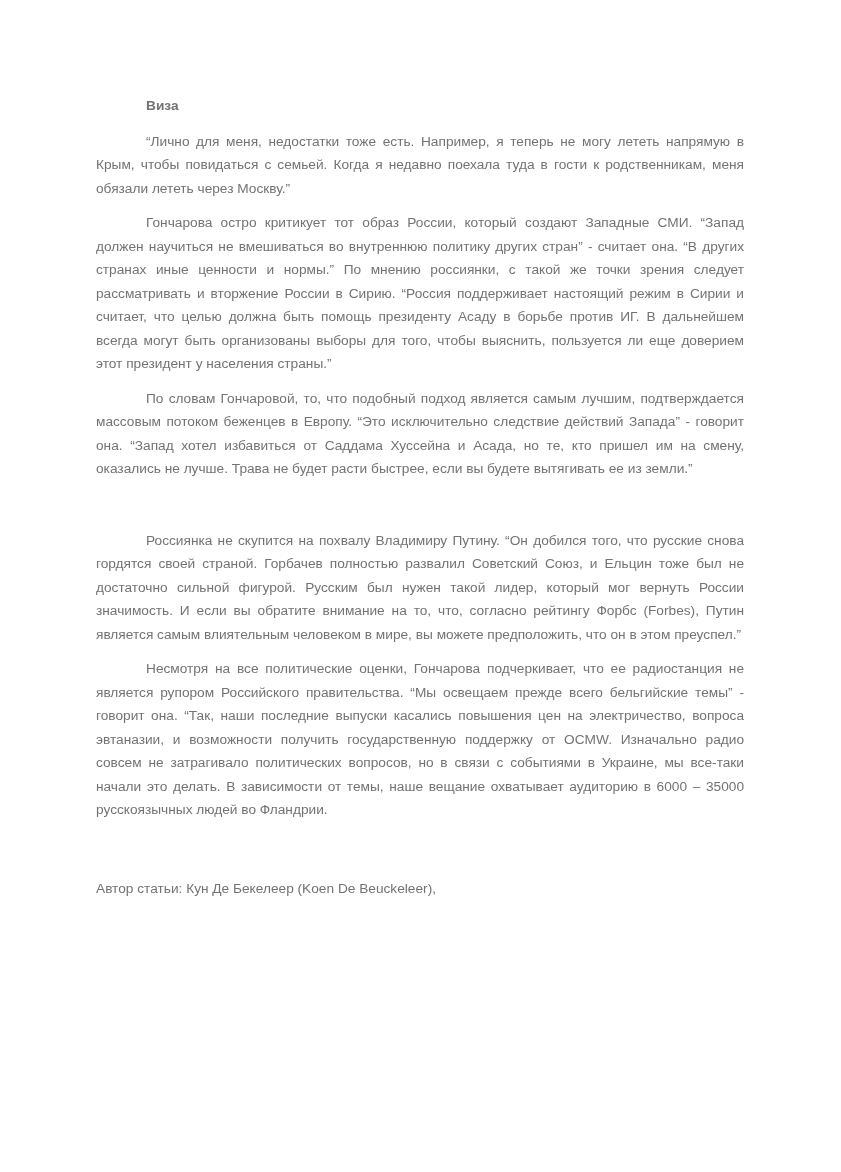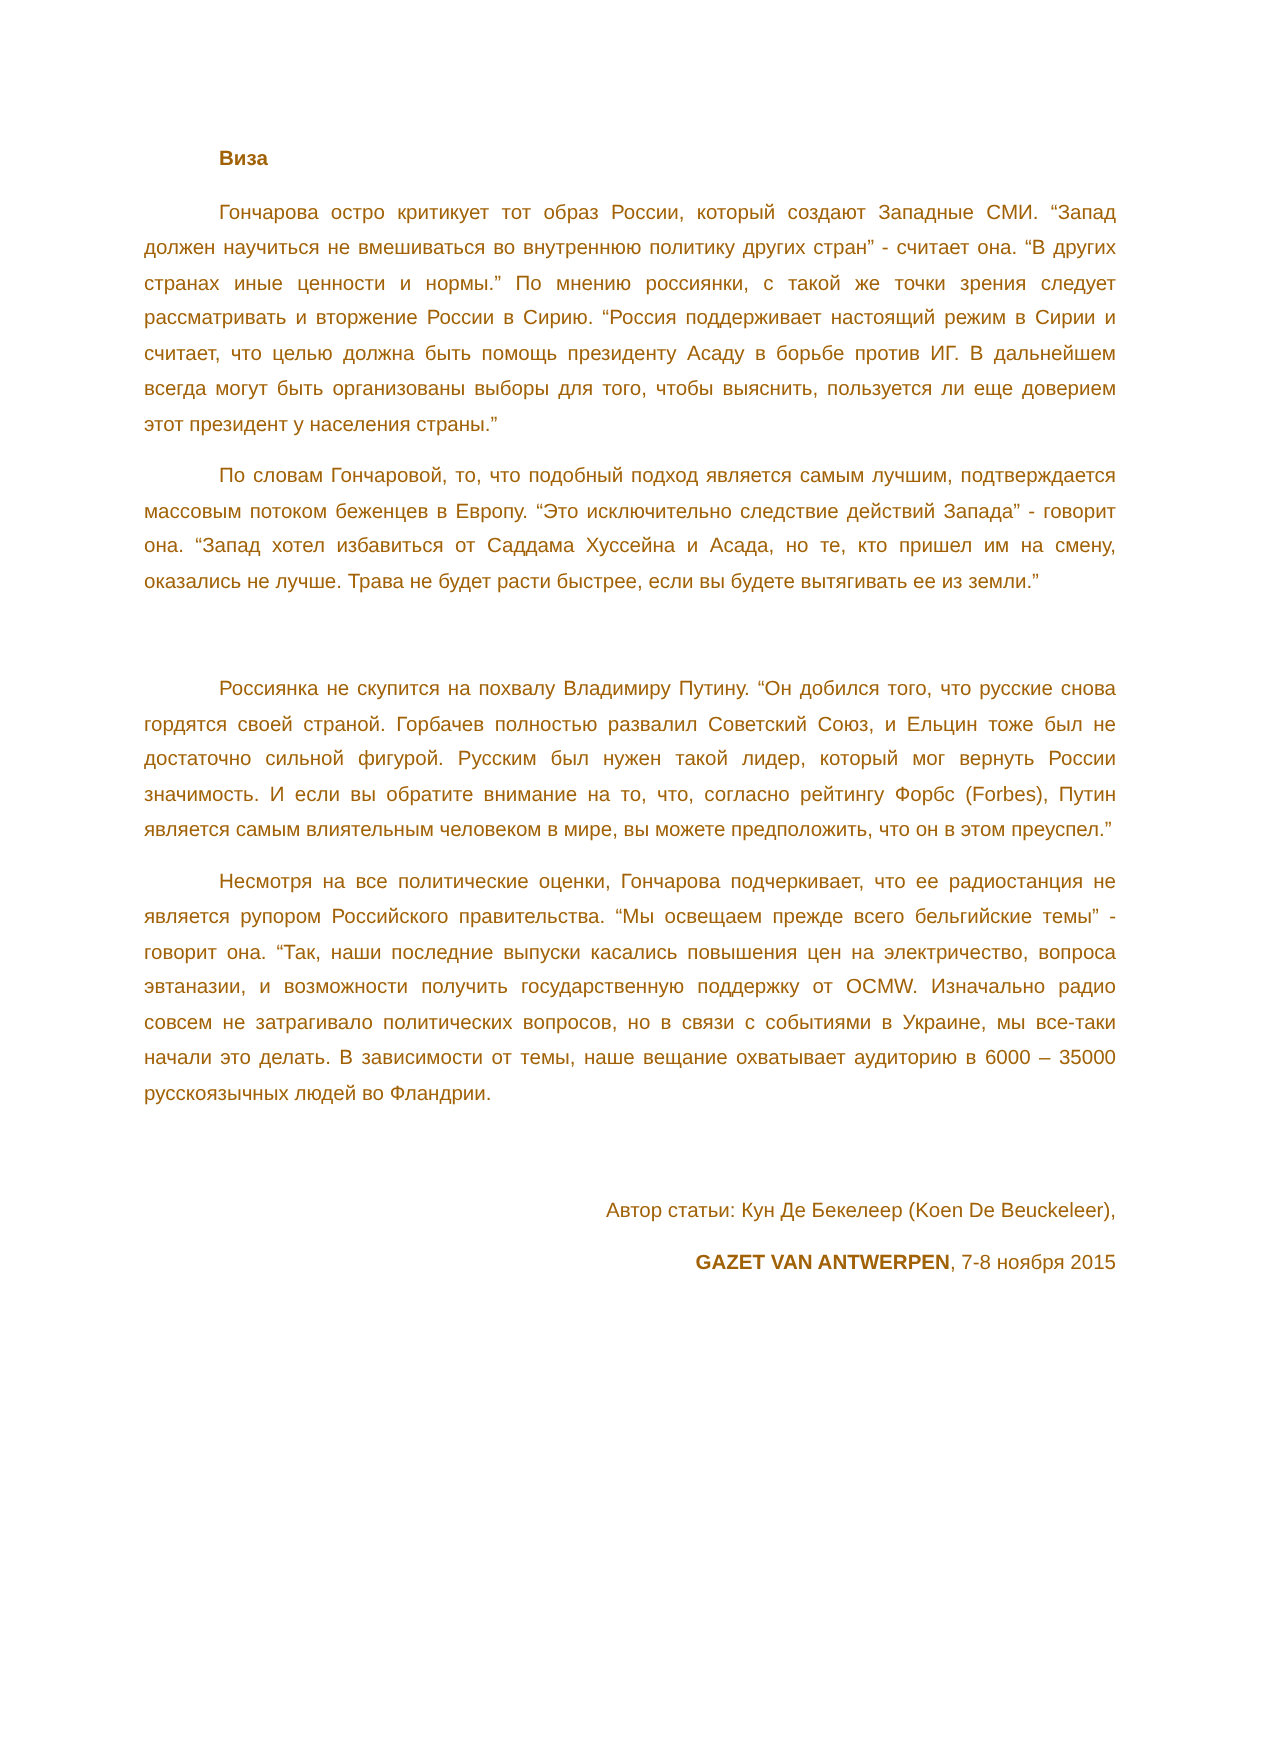--- a/index.html
+++ b/index.html
@@ -9,67 +9,67 @@
   }
   .page {
     width: 841px;
     min-height: 1172px;
     box-sizing: border-box;
     background: #ffffff;
     padding: 94px 97px 40px 96px;
     font-family: "Liberation Sans", sans-serif;
     font-size: 13.7px;
     line-height: 23.5px;
-    color: #a16207;
+    color: #737373;
   }
   .heading {
     font-weight: bold;
     text-indent: 50px;
     text-align: left;
     margin: 0 0 12px 0;
   }
   .para {
     text-align: justify;
     text-indent: 50px;
     margin: 0 0 11px 0;
   }
   .spacer-lg {
     height: 37px;
   }
   .spacer-footer {
     height: 44px;
   }
   .footer-line {
-    text-align: right;
+    text-align: left;
     text-indent: 0;
     margin: 0 0 11px 0;
   }
   .bold {
     font-weight: bold;
   }
 </style>
 </head>
 <body>
 
 <div class="page">
 
   <p class="heading">Виза</p>
 
+  <p class="para">“Лично для меня, недостатки тоже есть. Например, я теперь не могу лететь напрямую в Крым, чтобы повидаться с семьей. Когда я недавно поехала туда в гости к родственникам, меня обязали лететь через Москву.”</p>
 
   <p class="para">Гончарова остро критикует тот образ России, который создают Западные СМИ. “Запад должен научиться не вмешиваться во внутреннюю политику других стран” - считает она. “В других странах иные ценности и нормы.” По мнению россиянки, с такой же точки зрения следует рассматривать и вторжение России в Сирию. “Россия поддерживает настоящий режим в Сирии и считает, что целью должна быть помощь президенту Асаду в борьбе против ИГ. В дальнейшем всегда могут быть организованы выборы для того, чтобы выяснить, пользуется ли еще доверием этот президент у населения страны.”</p>
 
   <p class="para">По словам Гончаровой, то, что подобный подход является самым лучшим, подтверждается массовым потоком беженцев в Европу. “Это исключительно следствие действий Запада” - говорит она. “Запад хотел избавиться от Саддама Хуссейна и Асада, но те, кто пришел им на смену, оказались не лучше. Трава не будет расти быстрее, если вы будете вытягивать ее из земли.”</p>
 
   <div class="spacer-lg"></div>
 
 
   <p class="para">Россиянка не скупится на похвалу Владимиру Путину. “Он добился того, что русские снова гордятся своей страной. Горбачев полностью развалил Советский Союз, и Ельцин тоже был не достаточно сильной фигурой. Русским был нужен такой лидер, который мог вернуть России значимость. И если вы обратите внимание на то, что, согласно рейтингу Форбс (Forbes), Путин является самым влиятельным человеком в мире, вы можете предположить, что он в этом преуспел.”</p>
 
 
   <p class="para">Несмотря на все политические оценки, Гончарова подчеркивает, что ее радиостанция не является рупором Российского правительства. “Мы освещаем прежде всего бельгийские темы” - говорит она. “Так, наши последние выпуски касались повышения цен на электричество, вопроса эвтаназии, и возможности получить государственную поддержку от OCMW. Изначально радио совсем не затрагивало политических вопросов, но в связи с событиями в Украине, мы все-таки начали это делать. В зависимости от темы, наше вещание охватывает аудиторию в 6000 – 35000 русскоязычных людей во Фландрии.</p>
 
   <div class="spacer-footer"></div>
 
   <p class="footer-line">Автор статьи: Кун Де Бекелеер (Koen De Beuckeleer),</p>
 
-  <p class="footer-line"><span class="bold">GAZET VAN ANTWERPEN</span><span>, 7-8 ноября 2015</span></p>
 
 </div>
 
 </body></html>

